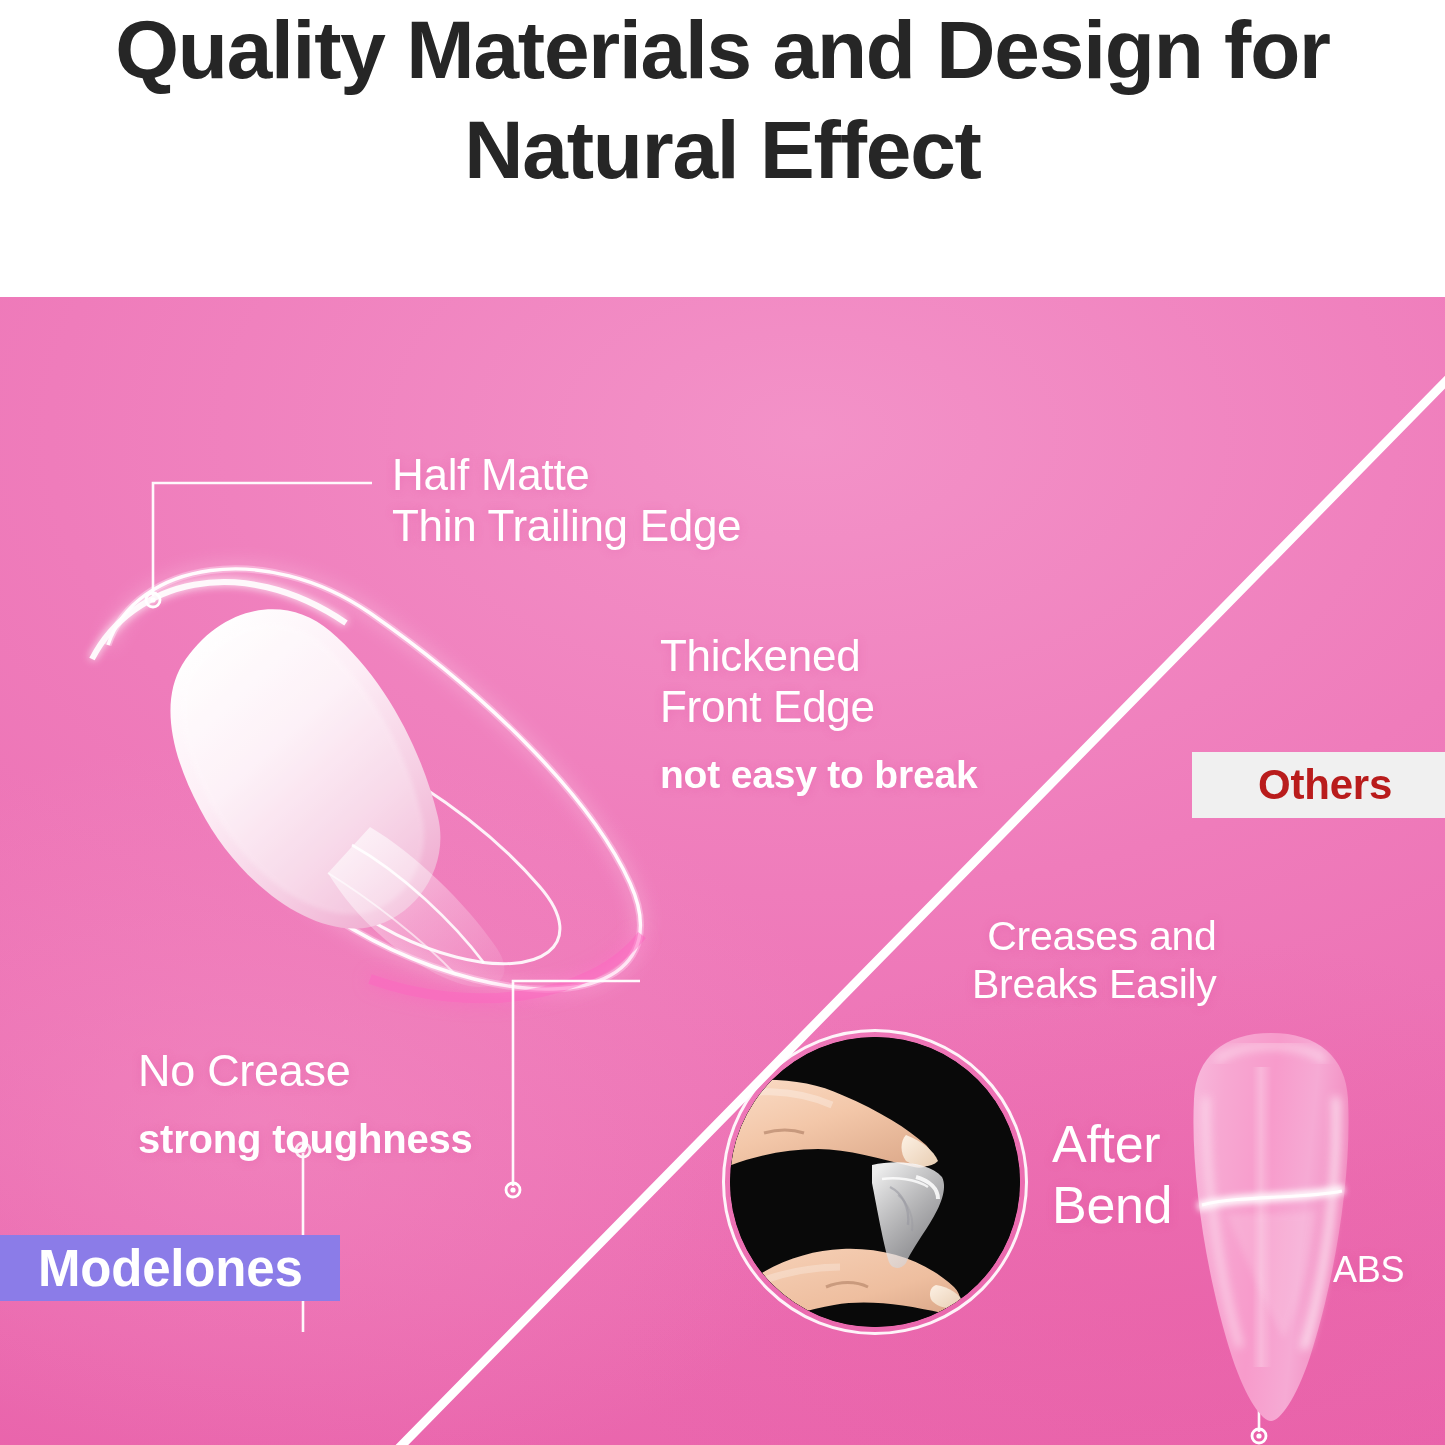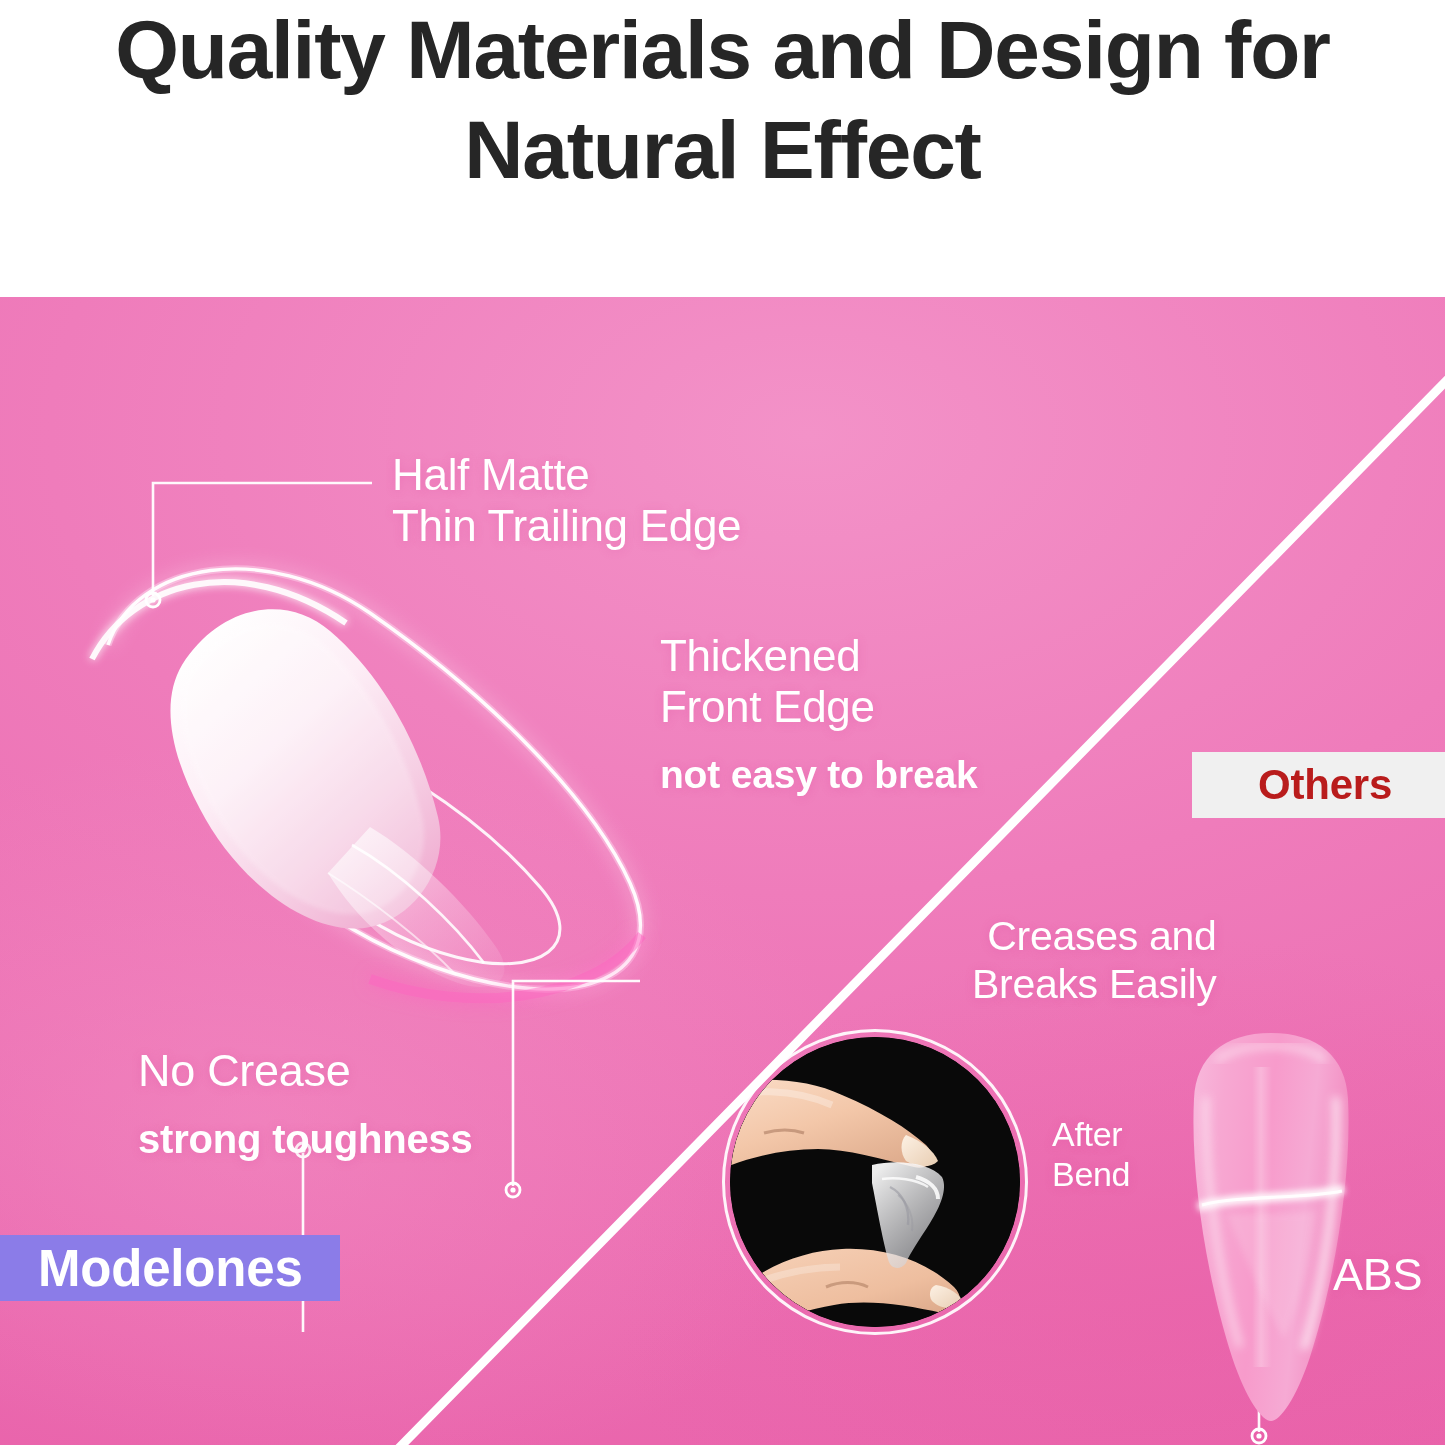--- a/index.html
+++ b/index.html
@@ -119,24 +119,24 @@
   .label.no-crease .lead { font-size: 45px; }
   .label.no-crease .sub { font-size: 40px; margin-top: 18px; }
 
   .label.creases {
     left: 972px; top: 616px;
     text-align: right;
   }
   .label.creases .lead { font-size: 41px; line-height: 1.17; }
 
   .label.after-bend { left: 1052px; top: 817px; }
-  .label.after-bend .lead { font-size: 34px; line-height: 1.18; }
+  .label.after-bend .lead { font-size: 52px; line-height: 1.18; }
 
   .label.abs { left: 1333px; top: 952px; }
-  .label.abs .lead { font-size: 45px; }
+  .label.abs .lead { font-size: 36px; }
 
   
   .badge-modelones {
     position: absolute;
     left: -8px;
     top: 938px;
     width: 348px;
     height: 66px;
     background: #8b7ce8;
     display: flex;

